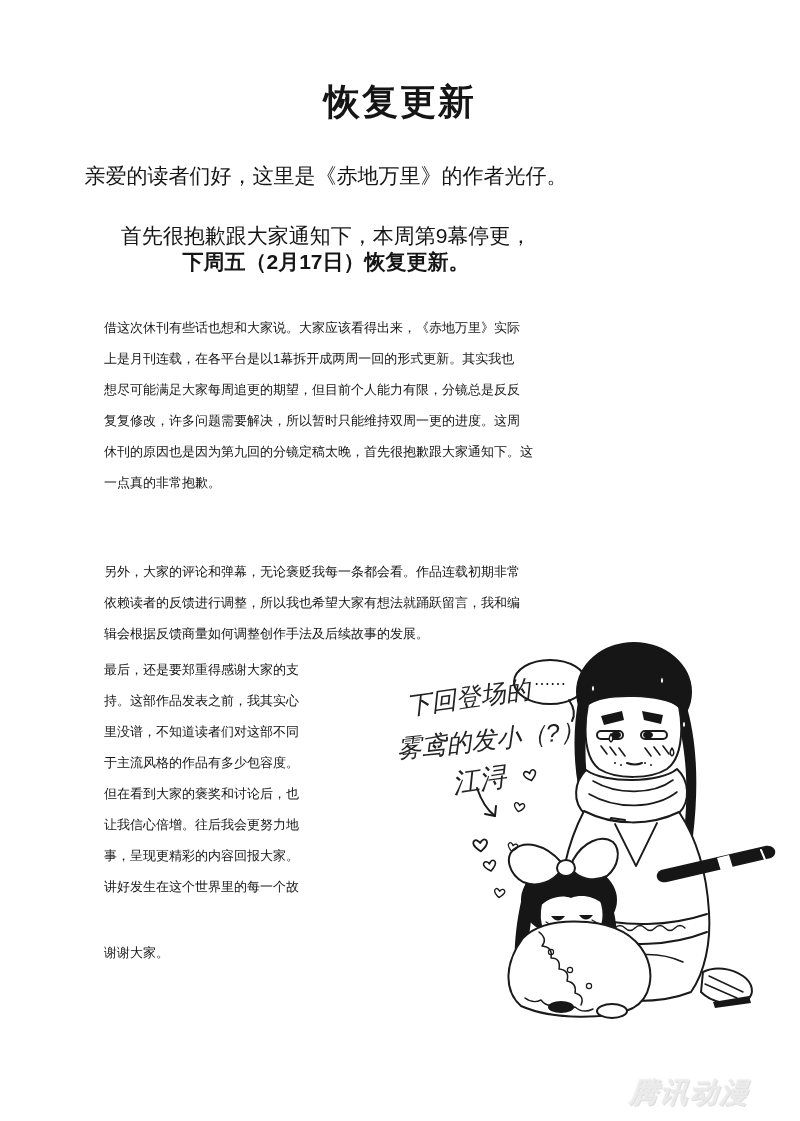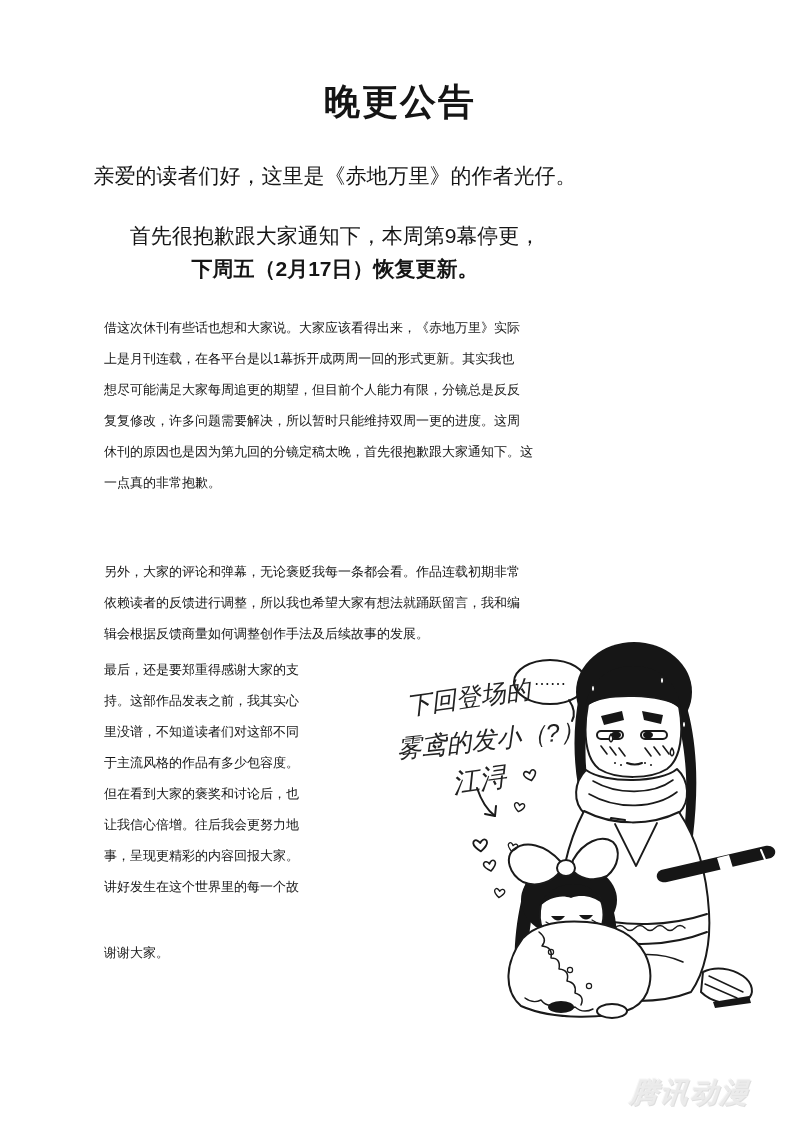--- a/index.html
+++ b/index.html
@@ -11,21 +11,21 @@
     overflow:hidden;
     font-family:"Liberation Sans", sans-serif;
     color:#151515;
   }
   .title{
     position:absolute;left:0;top:78px;width:800px;
     text-align:center;font-size:36px;font-weight:700;letter-spacing:2px;
   }
   .center-line{
     position:absolute;left:0;width:652px;text-align:center;
-    font-size:21px;line-height:31px;white-space:nowrap;padding-left:9px;
+    font-size:21px;line-height:31px;white-space:nowrap;
   }
   .bold{font-weight:700;}
   .para{position:absolute;left:104px;}
   .para .line{
     font-size:13px;line-height:31px;height:31px;white-space:nowrap;
   }
   .handnote{
     position:absolute;font-size:24px;color:#222;
     white-space:nowrap;font-style:italic;transform-origin:left top;
   }
@@ -36,25 +36,25 @@
     color:#ebebeb;text-shadow:1px 1px 0 #dedede, -1px -1px 0 #f7f7f7;
     transform:skewX(-6deg);
     white-space:nowrap;
   }
 </style>
 </head>
 <body>
 
 <div class="page">
 
-  <div class="title">晚更公告</div>
+  <div class="title">恢复更新</div>
 
   <div class="center-line" style="top:160px">亲爱的读者们好，这里是《赤地万里》的作者光仔。</div>
   <div class="center-line" style="top:220px">首先很抱歉跟大家通知下，本周第9幕停更，</div>
-  <div class="center-line bold" style="top:253px">下周五（2月17日）恢复更新。</div>
+  <div class="center-line bold" style="top:246px">下周五（2月17日）恢复更新。</div>
 
   <div class="para" style="top:312px">
     <div class="line">借这次休刊有些话也想和大家说。大家应该看得出来，《赤地万里》实际</div>
     <div class="line">上是月刊连载，在各平台是以1幕拆开成两周一回的形式更新。其实我也</div>
     <div class="line">想尽可能满足大家每周追更的期望，但目前个人能力有限，分镜总是反反</div>
     <div class="line">复复修改，许多问题需要解决，所以暂时只能维持双周一更的进度。这周</div>
     <div class="line">休刊的原因也是因为第九回的分镜定稿太晚，首先很抱歉跟大家通知下。这</div>
     <div class="line">一点真的非常抱歉。</div>
   </div>
 

